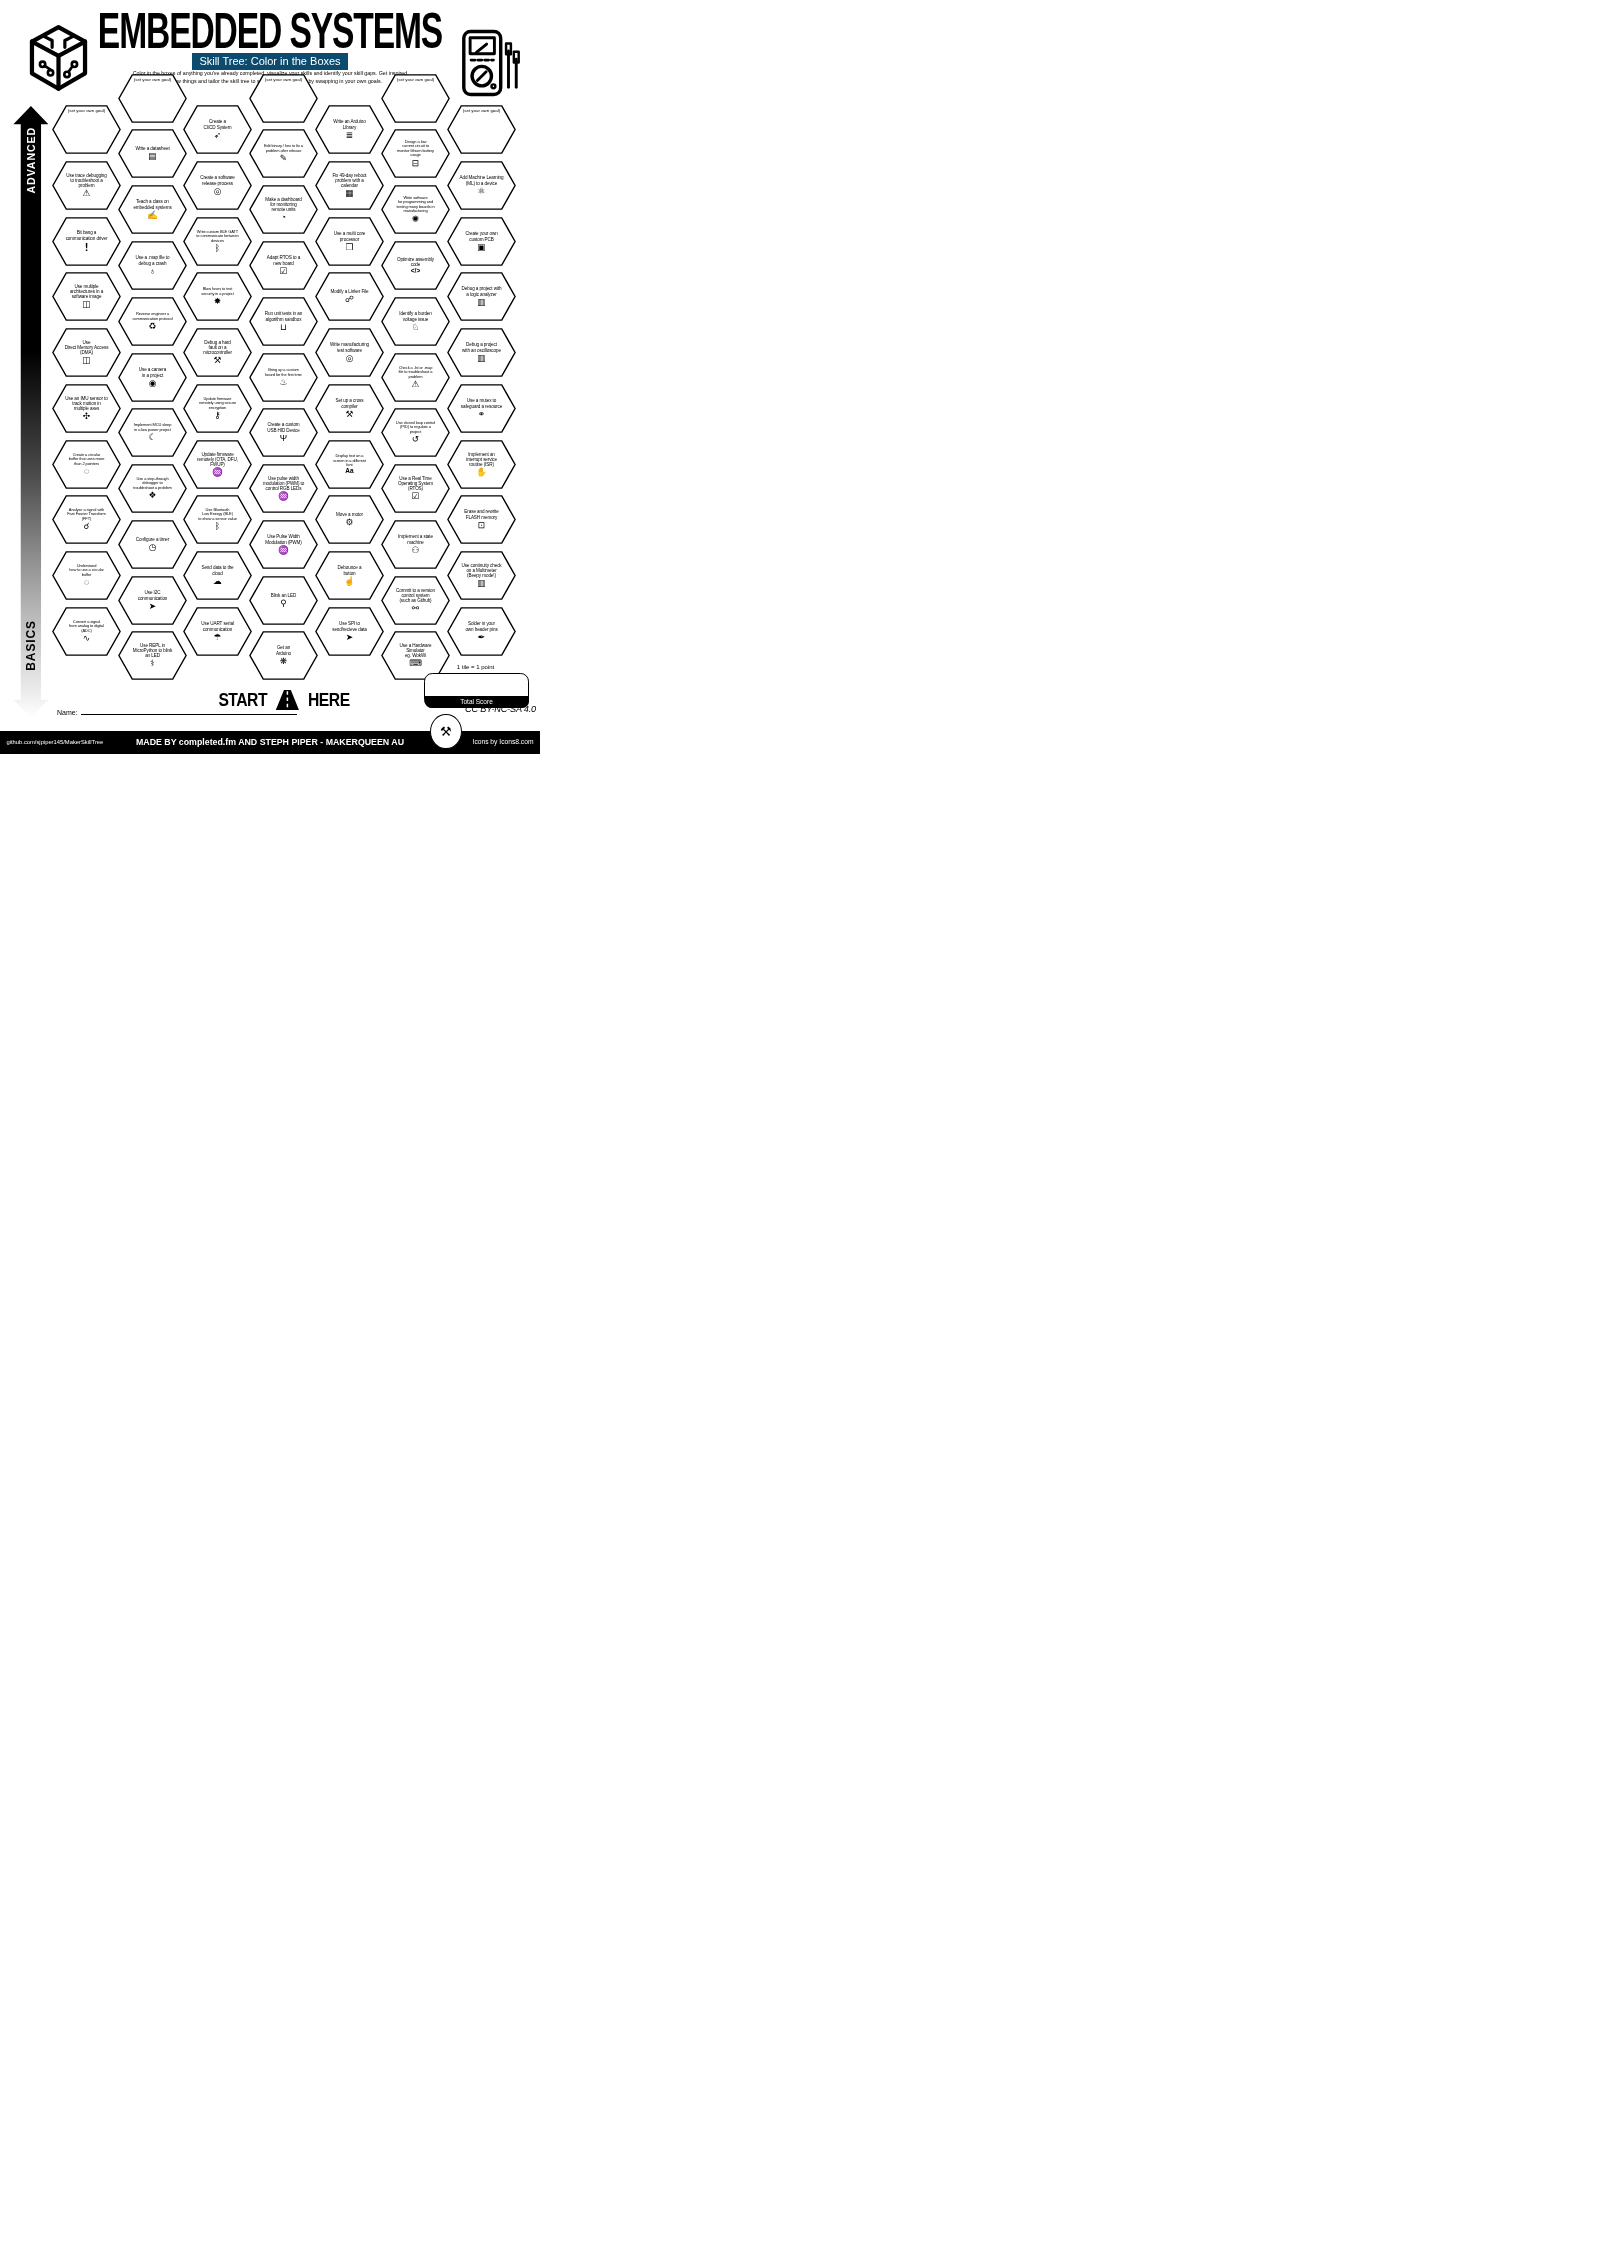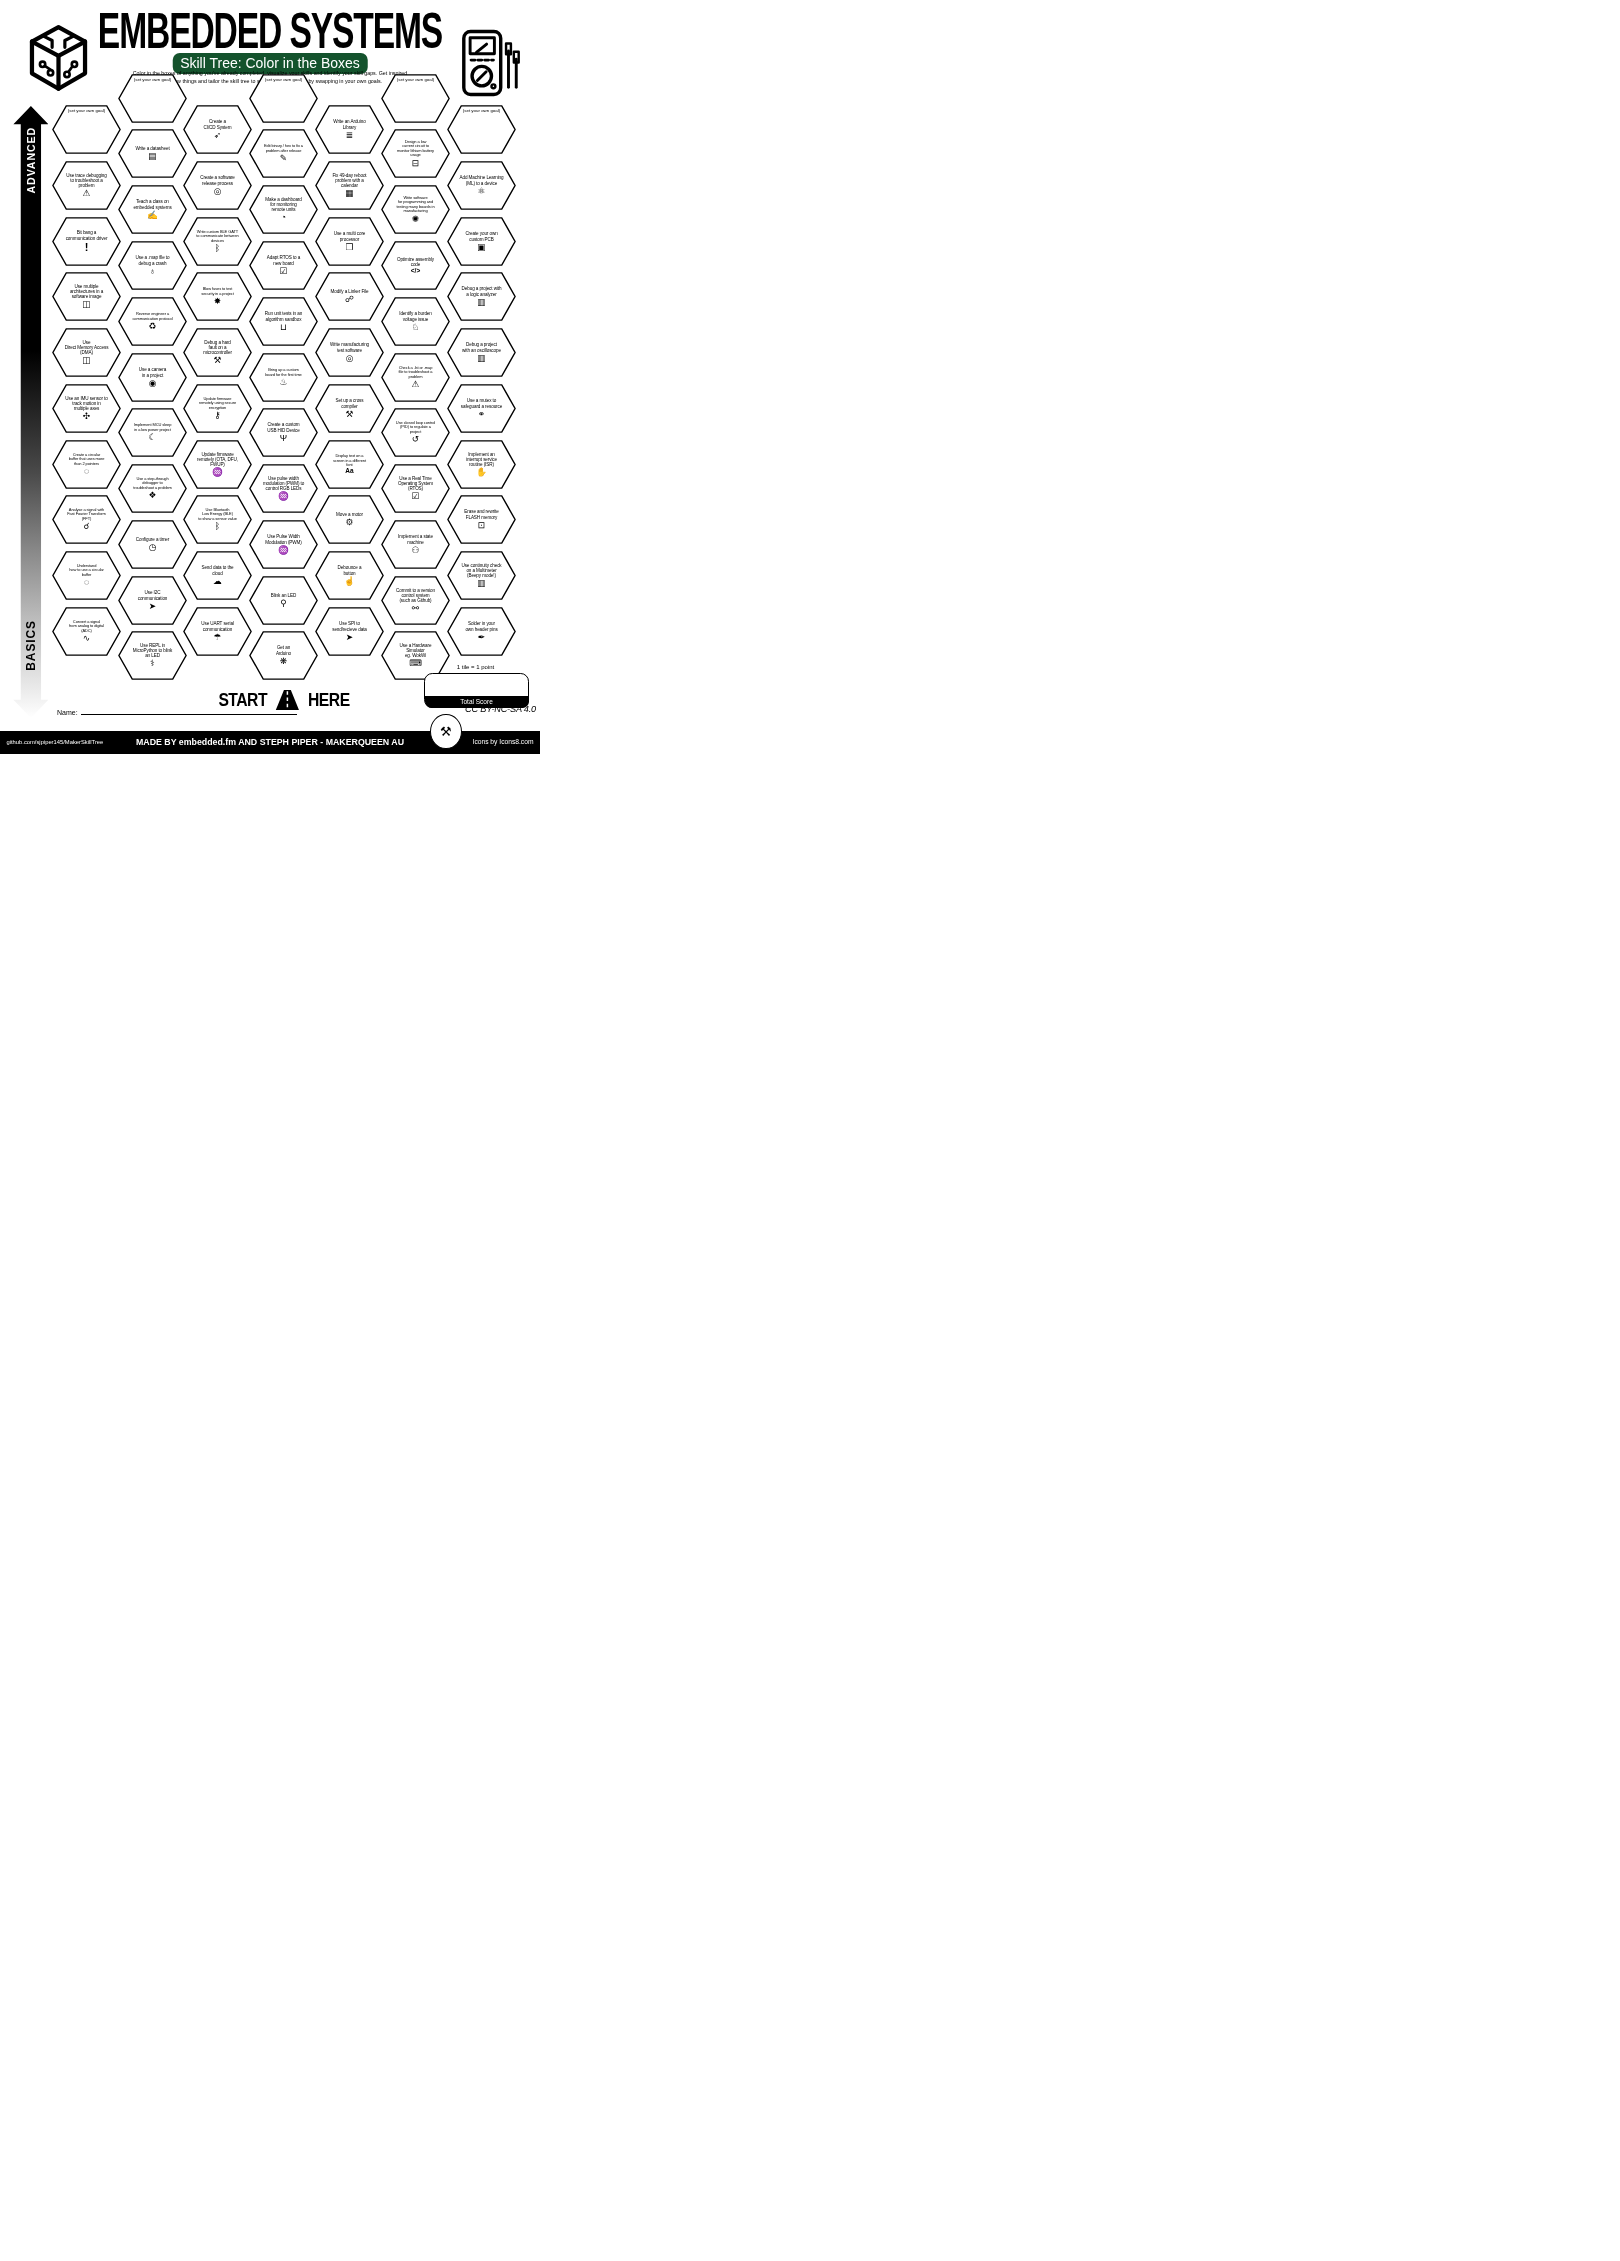--- a/index.html
+++ b/index.html
@@ -4,21 +4,21 @@
 <style>
   html,body{margin:0;padding:0;background:#fff;}
   #page{position:relative;width:540px;height:754px;background:#fff;overflow:hidden;
         font-family:"Liberation Sans",sans-serif;color:#000;}
 
   
   .title{position:absolute;top:2.8px;left:0;width:100%;text-align:center;font-weight:bold;
          font-size:42px;letter-spacing:-1.4px;white-space:nowrap;
          transform:scale(0.80,1.18);transform-origin:50% 0;}
   .subtitle{position:absolute;top:53px;left:50%;transform:translateX(-50%);
-            background:#14532d;color:#fff;font-size:14px;padding:2.3px 7.4px;white-space:nowrap;border-radius:7px;}
+            background:#0c4a6e;color:#fff;font-size:11px;padding:2.3px 7.4px;white-space:nowrap;}
   .desc{position:absolute;top:70px;left:0;width:100%;text-align:center;
         font-size:5.3px;line-height:1.45;}
 
   
   .corner-svg{position:absolute;}
   .corner-svg path,.corner-svg rect,.corner-svg circle,.corner-svg line,.corner-svg polyline
     {fill:none;stroke:#000;stroke-linejoin:round;stroke-linecap:round;}
 
   
   .level-arrow{position:absolute;left:13.4px;top:106px;width:35px;height:612px;
@@ -952,19 +952,19 @@
 
   <div class="score-note">1 tile = 1 point</div>
   <div class="score-box">
     <div class="score-band">Total Score</div>
   </div>
 
   <div class="cc-badge">⚒</div>
   <div class="cc-text">CC BY-NC-SA 4.0</div>
 
   <div class="footer">
-    <div class="f-center">MADE BY embedded.fm AND STEPH PIPER  -  MAKERQUEEN AU</div>
+    <div class="f-center">MADE BY completed.fm AND STEPH PIPER  -  MAKERQUEEN AU</div>
     <div class="f-left">github.com/sjpiper145/MakerSkillTree</div>
     <div class="f-right">Icons by Icons8.com</div>
   </div>
 
 </div>
 
 
 </body></html>

